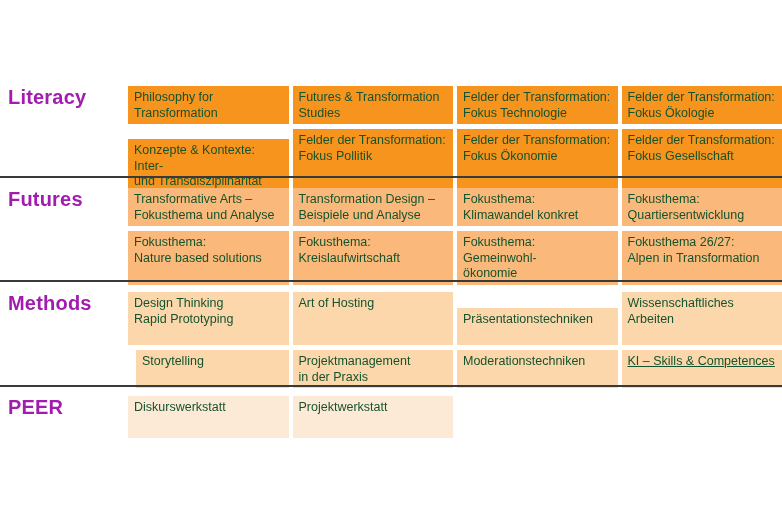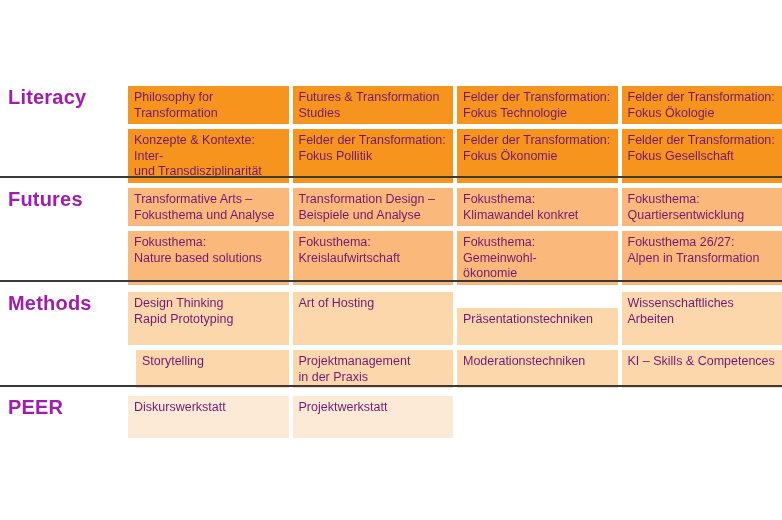--- a/index.html
+++ b/index.html
@@ -39,21 +39,21 @@
     grid-template-columns: repeat(4, 1fr);
     column-gap: 4px;
     row-gap: 5px;
   }
   .cell {
     min-height: 37px;
     box-sizing: border-box;
     padding: 4px 6px 3px 6px;
     font-size: 12.5px;
     line-height: 15.5px;
-    color: #701a75;
+    color: #14532d;
     white-space: pre-line;
   }
   .cell.tall { min-height: 42px; }
   .cell.empty { background: transparent !important; }
   .divider {
     position: absolute;
     left: 0;
     width: 782px;
     height: 2px;
     border: none;
@@ -76,21 +76,21 @@
     <div class="section-label">Literacy</div>
     <div class="grid">
       <div class="cell" style="background-color: rgb(247, 148, 30);">Philosophy for
 Transformation</div>
       <div class="cell" style="background-color: rgb(247, 148, 30);">Futures &amp; Transformation
 Studies</div>
       <div class="cell" style="background-color: rgb(247, 148, 30);">Felder der Transformation:
 Fokus Technologie</div>
       <div class="cell" style="background-color: rgb(247, 148, 30);">Felder der Transformation:
 Fokus Ökologie</div>
-      <div class="cell" style="background-color: rgb(247, 148, 30);">Konzepte &amp; Kontexte: Inter-
+      <div class="cell" style="background-color: rgb(247, 148, 30); margin-top: 10px;">Konzepte &amp; Kontexte: Inter-
 und Transdisziplinarität</div>
       <div class="cell" style="background-color: rgb(247, 148, 30);">Felder der Transformation:
 Fokus Pollitik</div>
       <div class="cell" style="background-color: rgb(247, 148, 30);">Felder der Transformation:
 Fokus Ökonomie</div>
       <div class="cell" style="background-color: rgb(247, 148, 30);">Felder der Transformation:
 Fokus Gesellschaft</div>
     </div>
   </div>
 
@@ -126,21 +126,21 @@
       <div class="cell" style="background-color: rgb(252, 215, 171);">Design Thinking
 Rapid Prototyping</div>
       <div class="cell" style="background-color: rgb(252, 215, 171);">Art of Hosting</div>
       <div class="cell" style="background-color: rgb(252, 215, 171); margin-top: 16px;">Präsentationstechniken</div>
       <div class="cell" style="background-color: rgb(252, 215, 171);">Wissenschaftliches
 Arbeiten</div>
       <div class="cell" style="background-color: rgb(252, 215, 171); margin-left: 8px;">Storytelling</div>
       <div class="cell" style="background-color: rgb(252, 215, 171);">Projektmanagement
 in der Praxis</div>
       <div class="cell" style="background-color: rgb(252, 215, 171);">Moderationstechniken</div>
-      <div class="cell" style="background-color: rgb(252, 215, 171);">KI – Skills &amp; Competences</div>
+      <div class="cell" style="background-color: rgb(252, 215, 171); text-decoration: underline;">KI – Skills &amp; Competences</div>
     </div>
   </div>
 
   <hr class="divider" id="divider-3" style="background-color: rgb(58, 58, 58);">
 
   <div class="section" id="sec-peer">
     <div class="section-label">PEER</div>
     <div class="grid">
       <div class="cell tall" style="background-color: rgb(253, 234, 214);">Diskurswerkstatt</div>
       <div class="cell tall" style="background-color: rgb(253, 234, 214);">Projektwerkstatt</div>

